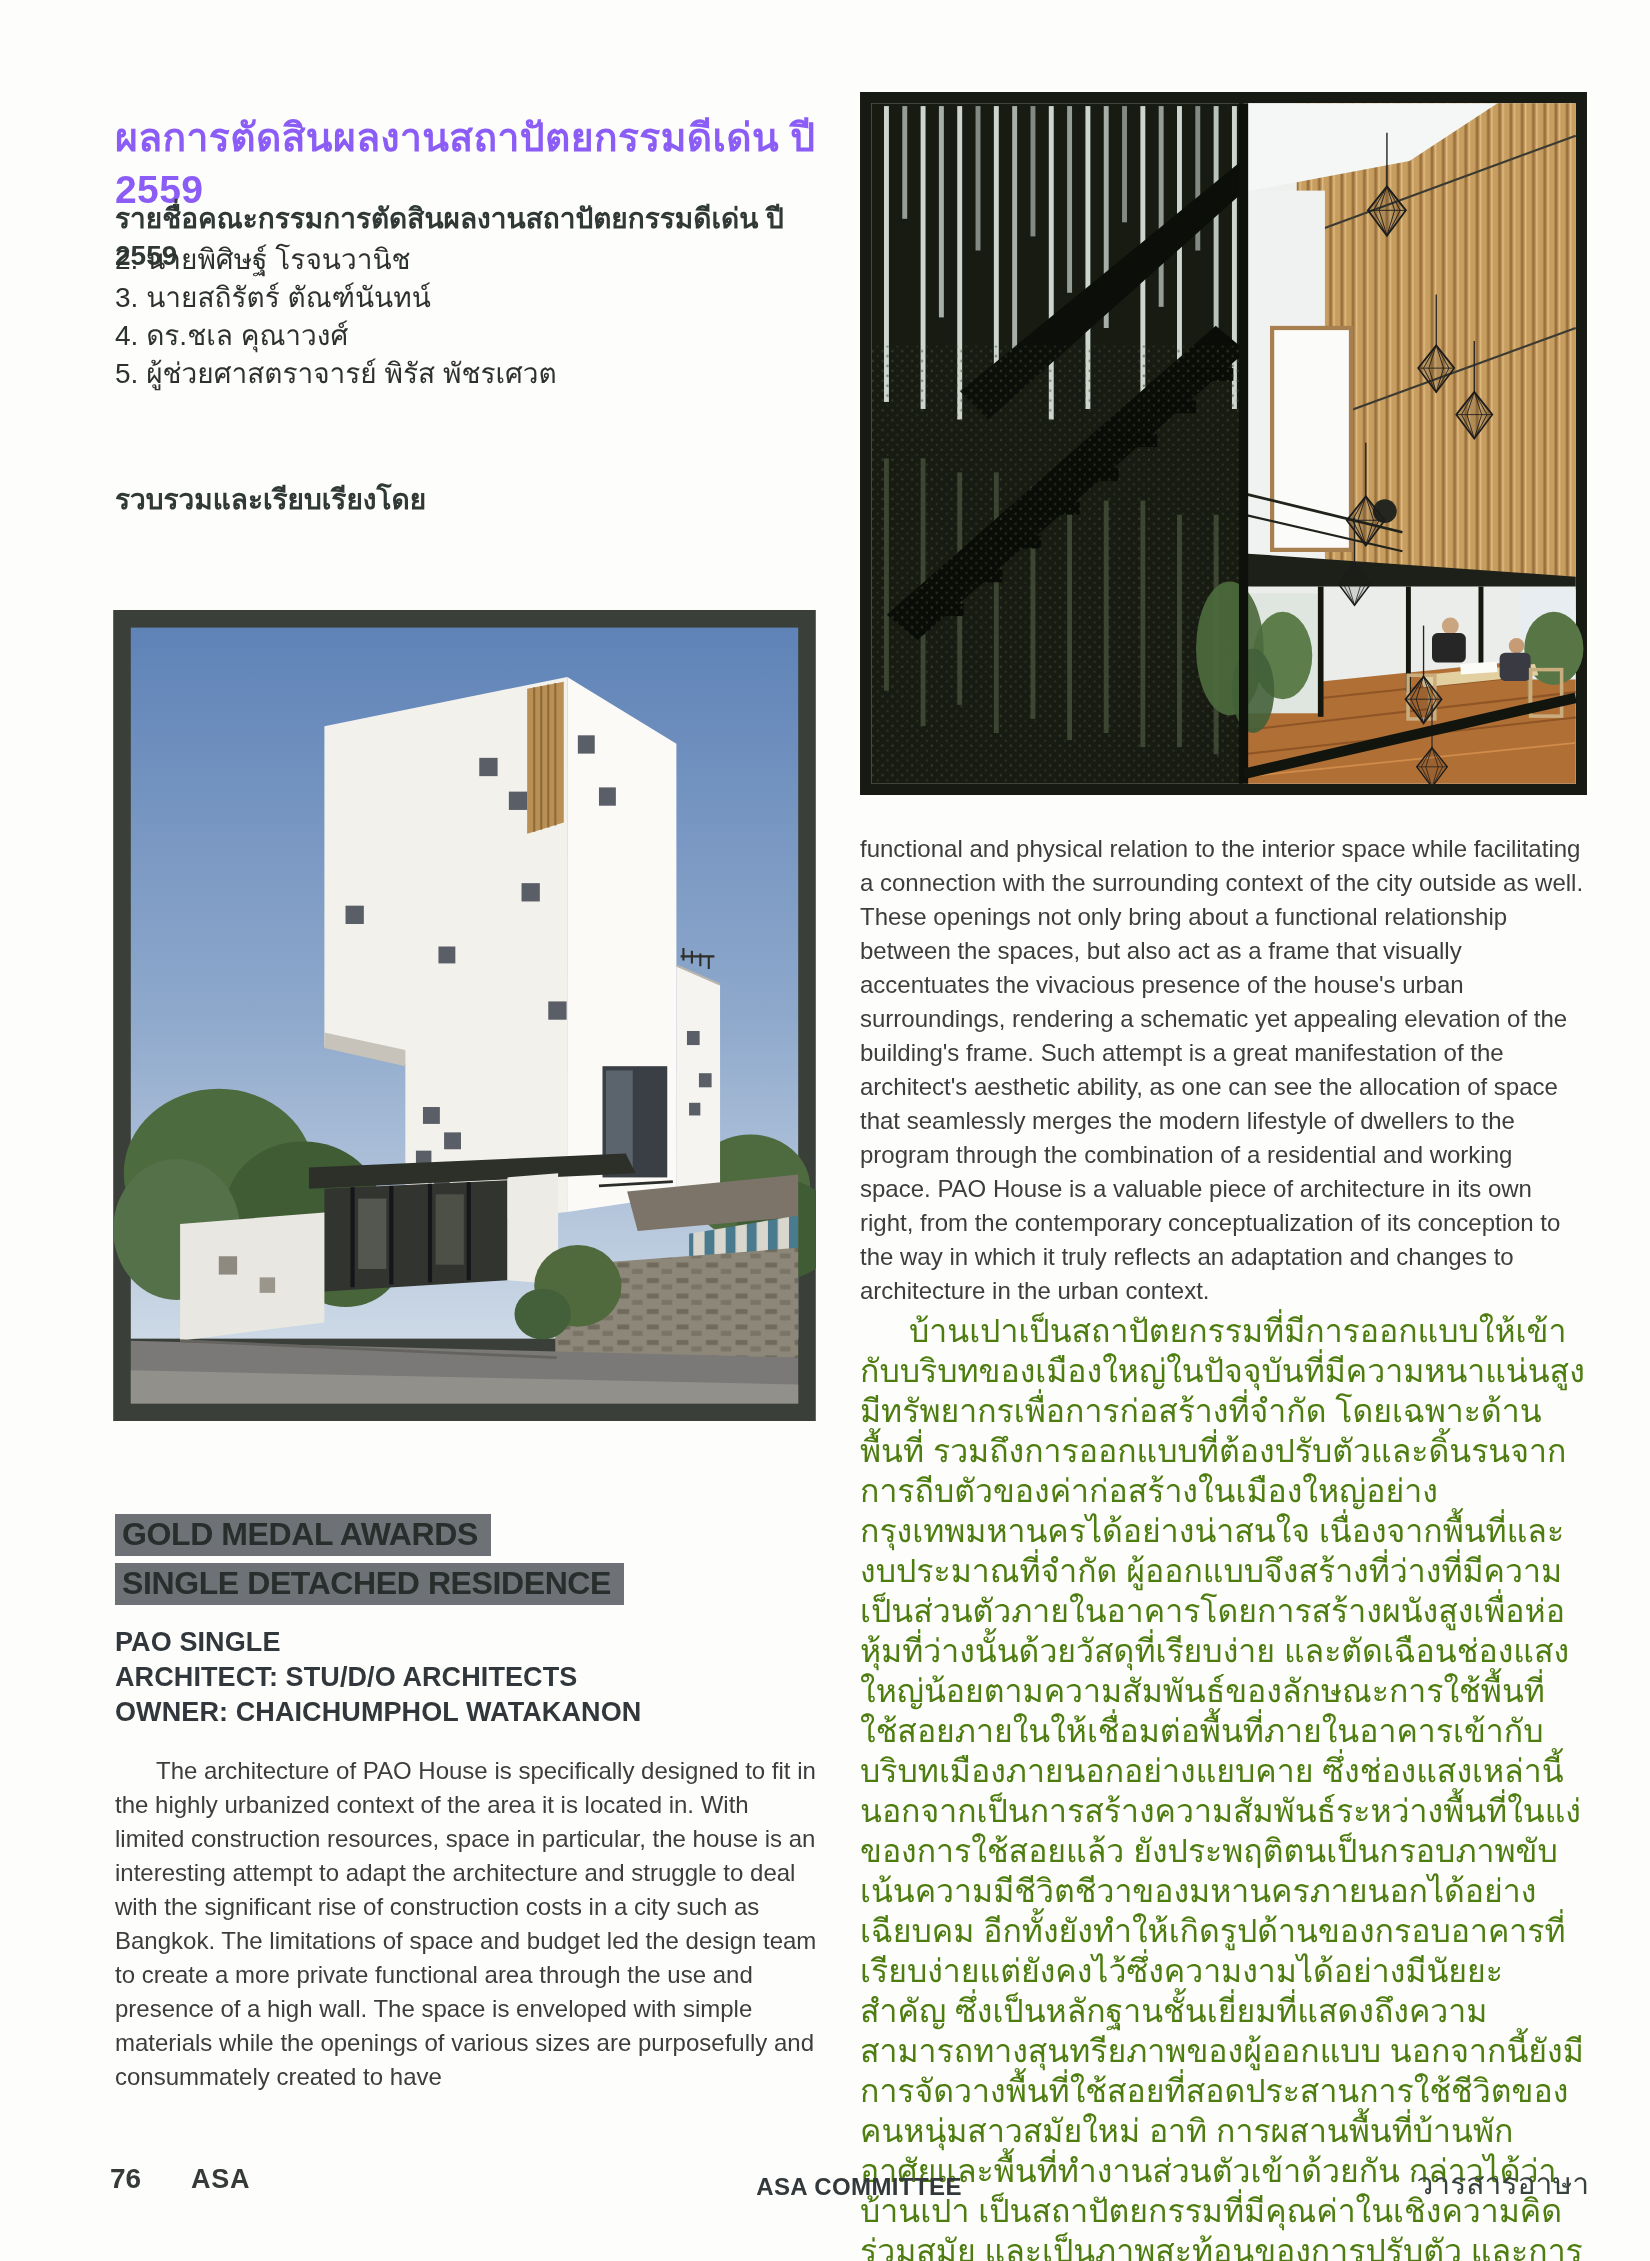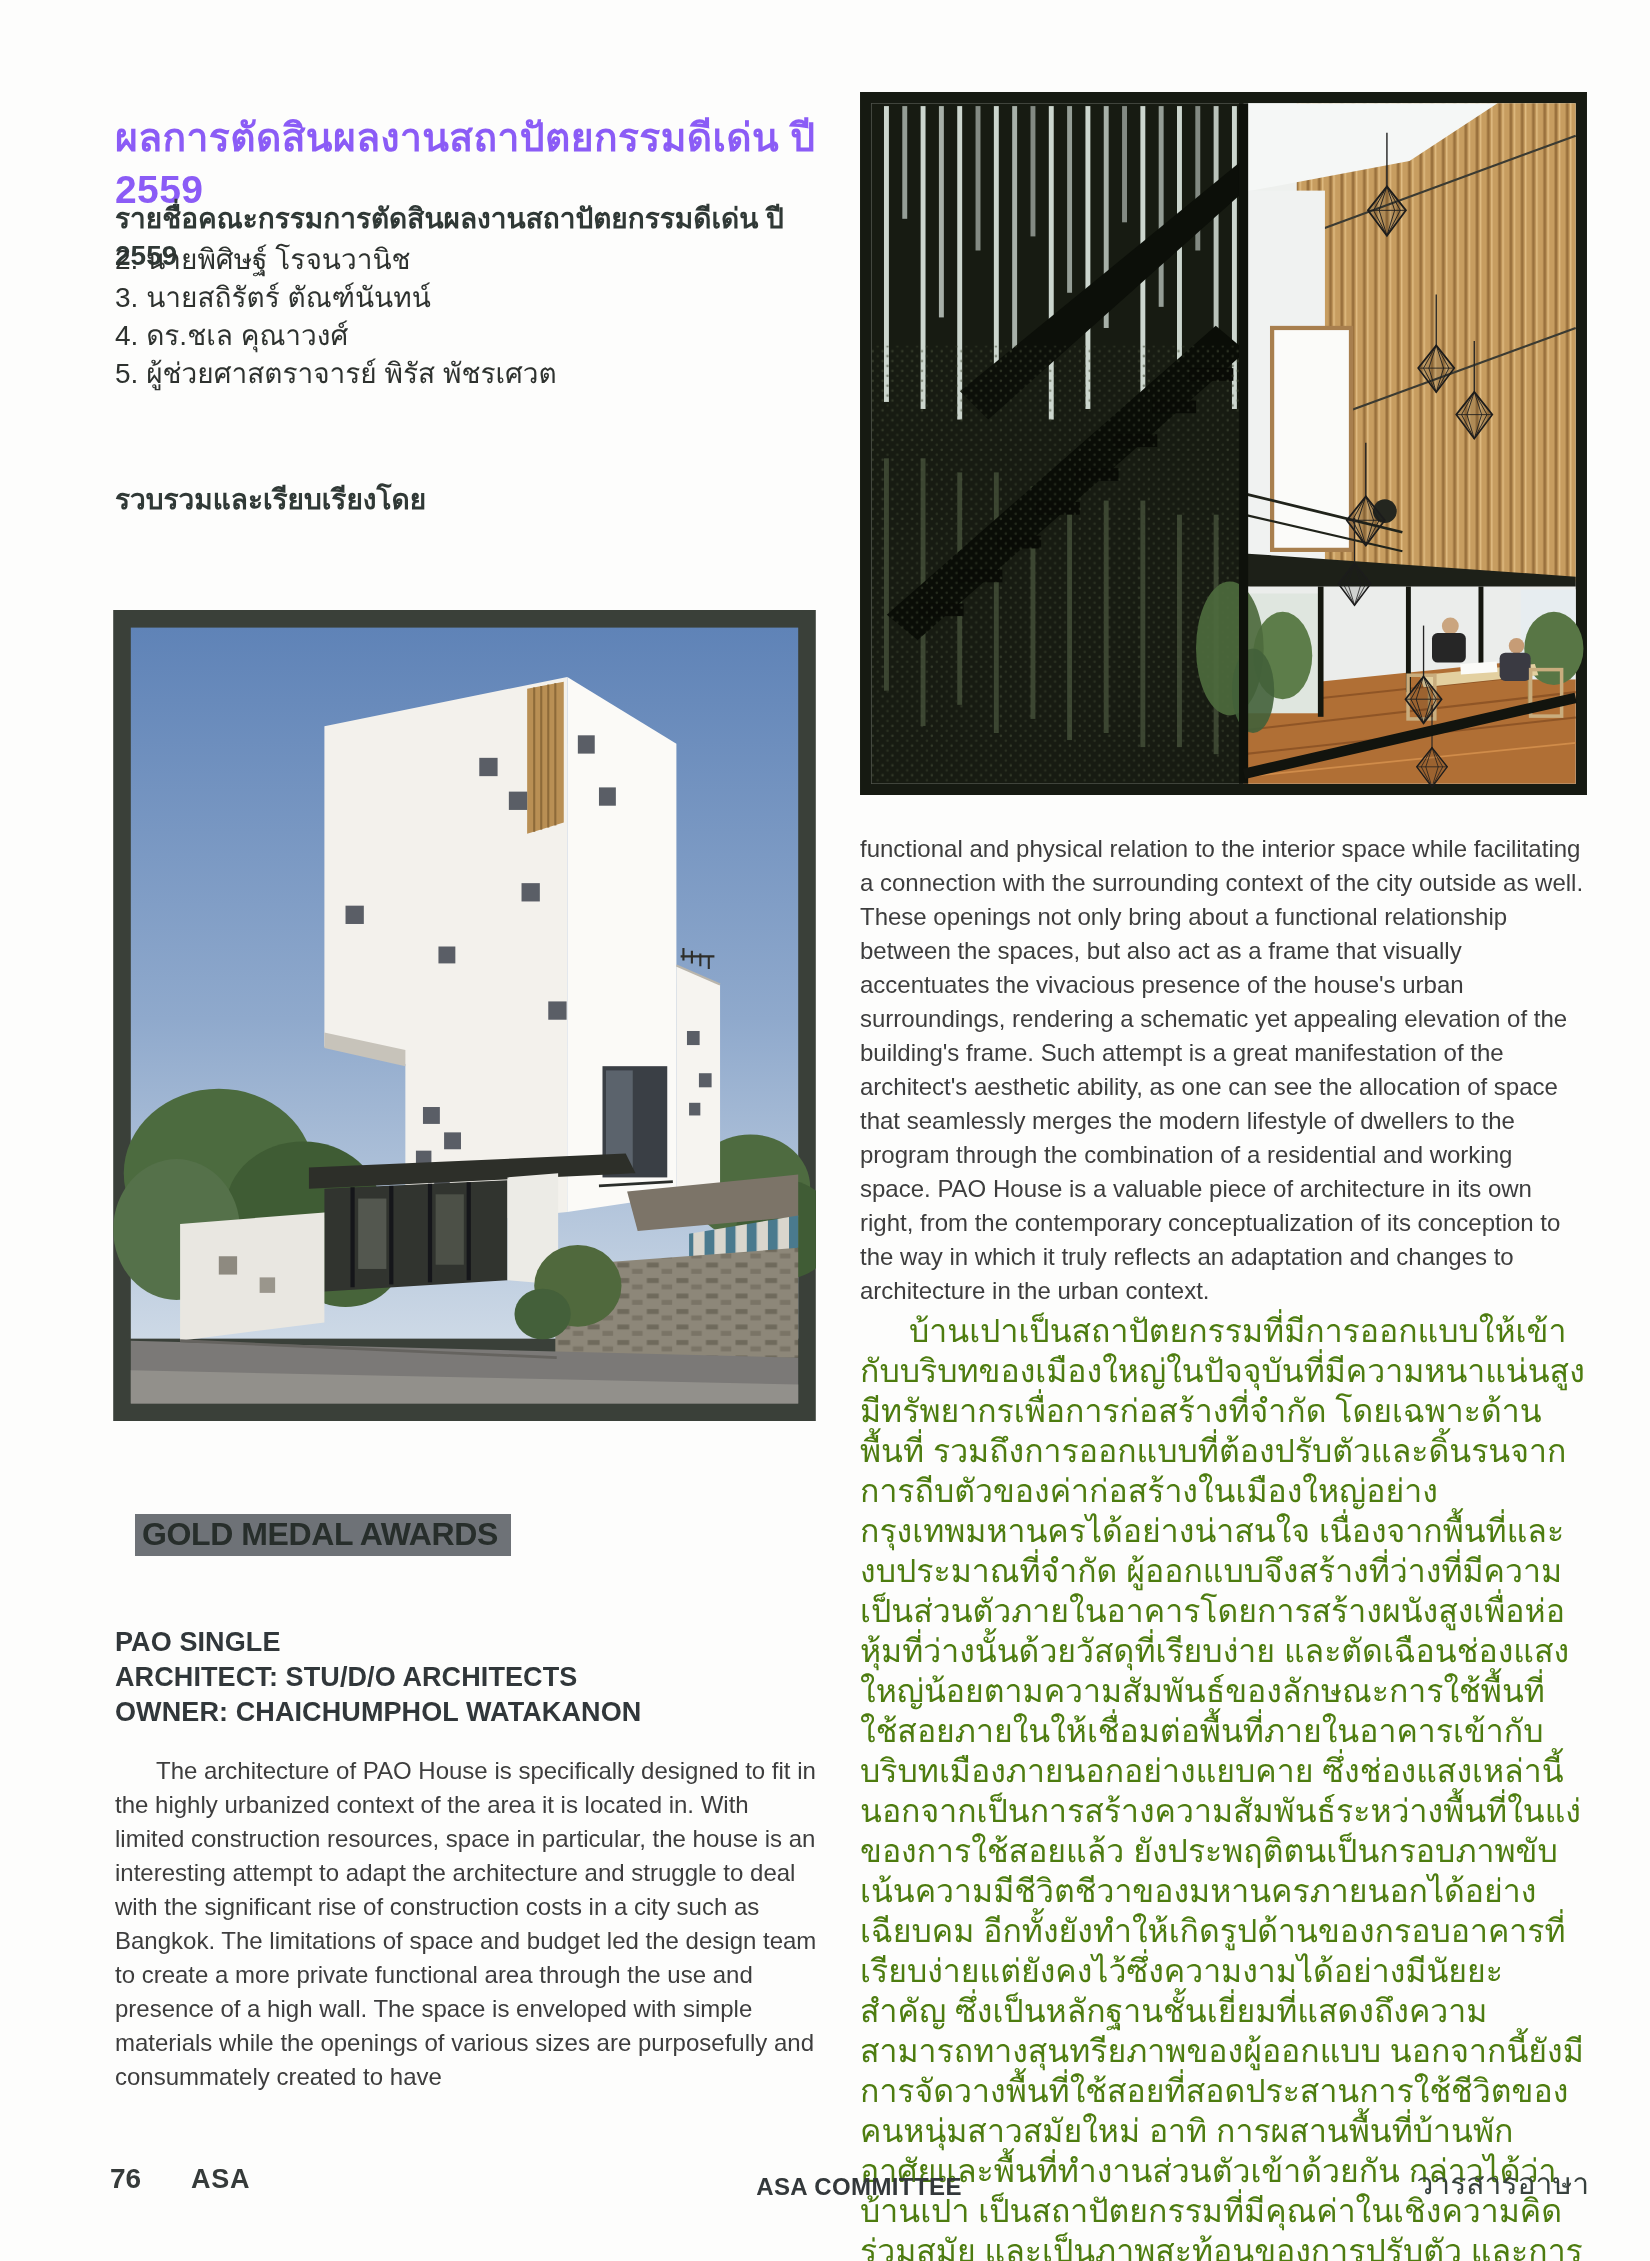--- a/index.html
+++ b/index.html
@@ -7,21 +7,21 @@
         font-family:"Liberation Sans","DejaVu Sans",sans-serif;}
   .abs{position:absolute;}
   .th-title{font-size:39px;font-weight:700;color:#8b5cf6;letter-spacing:0.4px;}
   .th-subhead{font-size:28px;font-weight:700;color:#303936;}
   .th-list{font-size:28px;font-weight:400;color:#2e322f;line-height:38px;}
   .th-list div{margin-bottom:0;}
   .th-body{font-size:32px;font-weight:400;color:#4d7c0f;line-height:40px;text-align:left;}
   .indent{text-indent:49px;}
   .en-body{font-size:24px;font-weight:400;color:#3d3d3d;line-height:34px;}
   .award-bar{display:inline-block;background:#6e7277;color:#272e2b;font-weight:800;
-             font-size:32px;letter-spacing:-0.4px;padding:2.8px 12.7px 4.2px 7px;line-height:1.1;margin-left:20px;}
+             font-size:32px;letter-spacing:-0.4px;padding:2.8px 12.7px 4.2px 7px;line-height:1.1;}
   .pao-block{font-size:27px;font-weight:700;color:#31373a;line-height:35px;letter-spacing:0.1px;}
   .footer-num{font-size:28px;font-weight:600;color:#363b3a;}
   .footer-asa{font-size:27px;font-weight:600;color:#363b3a;letter-spacing:0.7px;}
   .footer-center{font-size:24px;font-weight:700;color:#33383a;letter-spacing:0.4px;margin-top:6px;}
   .footer-right{font-size:30px;font-weight:400;color:#37413d;}
   .photo{display:block;}
 </style>
 </head>
 <body>
 
@@ -273,20 +273,21 @@
       <line x1="95" y1="1038" x2="630" y2="1062" stroke="#65635f" stroke-width="4"></line>
     </svg>
   </div>
 
   <div class="abs en-body" style="left:860px;top:832px;width:728px;">functional and physical relation to the interior space while facilitating a connection with the surrounding context of the city outside as well. These openings not only bring about a functional relationship between the spaces, but also act as a frame that visually accentuates the vivacious presence of the house's urban surroundings, rendering a schematic yet appealing elevation of the building's frame. Such attempt is a great manifestation of the architect's aesthetic ability, as one can see the allocation of space that seamlessly merges the modern lifestyle of dwellers to the program through the combination of a residential and working space. PAO House is a valuable piece of architecture in its own right, from the contemporary conceptualization of its conception to the way in which it truly reflects an adaptation and changes to architecture in the urban context.</div>
 
   <div class="abs th-body indent" style="left:860px;top:1311px;width:728px;">บ้านเปาเป็นสถาปัตยกรรมที่มีการออกแบบให้เข้ากับบริบทของเมืองใหญ่ในปัจจุบันที่มีความหนาแน่นสูง มีทรัพยากรเพื่อการก่อสร้างที่จำกัด โดยเฉพาะด้านพื้นที่ รวมถึงการออกแบบที่ต้องปรับตัวและดิ้นรนจากการถีบตัวของค่าก่อสร้างในเมืองใหญ่อย่างกรุงเทพมหานครได้อย่างน่าสนใจ เนื่องจากพื้นที่และงบประมาณที่จำกัด ผู้ออกแบบจึงสร้างที่ว่างที่มีความเป็นส่วนตัวภายในอาคารโดยการสร้างผนังสูงเพื่อห่อหุ้มที่ว่างนั้นด้วยวัสดุที่เรียบง่าย และตัดเฉือนช่องแสงใหญ่น้อยตามความสัมพันธ์ของลักษณะการใช้พื้นที่ใช้สอยภายในให้เชื่อมต่อพื้นที่ภายในอาคารเข้ากับบริบทเมืองภายนอกอย่างแยบคาย ซึ่งช่องแสงเหล่านี้นอกจากเป็นการสร้างความสัมพันธ์ระหว่างพื้นที่ในแง่ของการใช้สอยแล้ว ยังประพฤติตนเป็นกรอบภาพขับเน้นความมีชีวิตชีวาของมหานครภายนอกได้อย่างเฉียบคม อีกทั้งยังทำให้เกิดรูปด้านของกรอบอาคารที่เรียบง่ายแต่ยังคงไว้ซึ่งความงามได้อย่างมีนัยยะสำคัญ ซึ่งเป็นหลักฐานชั้นเยี่ยมที่แสดงถึงความสามารถทางสุนทรียภาพของผู้ออกแบบ นอกจากนี้ยังมีการจัดวางพื้นที่ใช้สอยที่สอดประสานการใช้ชีวิตของคนหนุ่มสาวสมัยใหม่ อาทิ การผสานพื้นที่บ้านพักอาศัยและพื้นที่ทำงานส่วนตัวเข้าด้วยกัน กล่าวได้ว่า บ้านเปา เป็นสถาปัตยกรรมที่มีคุณค่าในเชิงความคิดร่วมสมัย และเป็นภาพสะท้อนของการปรับตัว และการเปลี่ยนแปลงของงานสถาปัตยกรรมในบริบทเมืองอย่างแท้จริง</div>
 
   <div class="abs" style="left:115px;top:1514px;">
     <span class="award-bar">GOLD MEDAL AWARDS</span><br>
+    <span class="award-bar" style="margin-top:7px;">SINGLE DETACHED RESIDENCE</span>
   </div>
 
   <div class="abs pao-block" style="left:115px;top:1625px;width:704px;">
     <div>PAO SINGLE</div>
     <div>ARCHITECT: STU/D/O ARCHITECTS</div>
     <div>OWNER: CHAICHUMPHOL WATAKANON</div>
   </div>
 
   <div class="abs en-body" style="left:115px;top:1754px;width:704px;text-indent:41px;">The architecture of PAO House is specifically designed to fit in the highly urbanized context of the area it is located in. With limited construction resources, space in particular, the house is an interesting attempt to adapt the architecture and struggle to deal with the significant rise of construction costs in a city such as Bangkok. The limitations of space and budget led the design team to create a more private functional area through the use and presence of a high wall. The space is enveloped with simple materials while the openings of various sizes are purposefully and consummately created to have</div>
 

